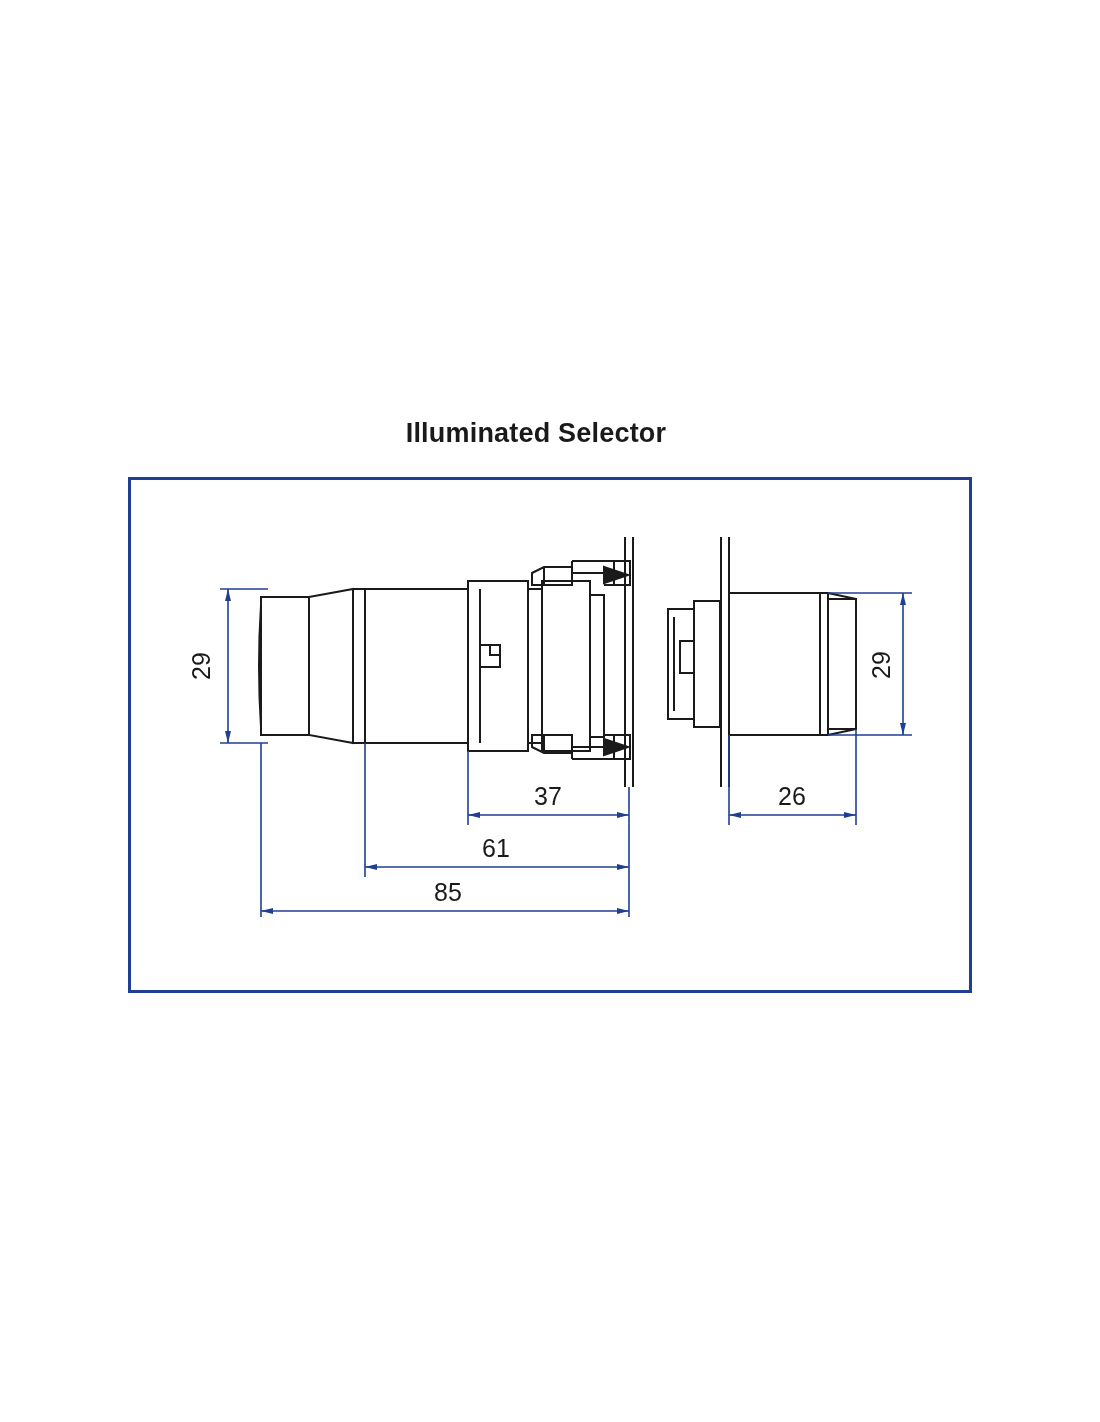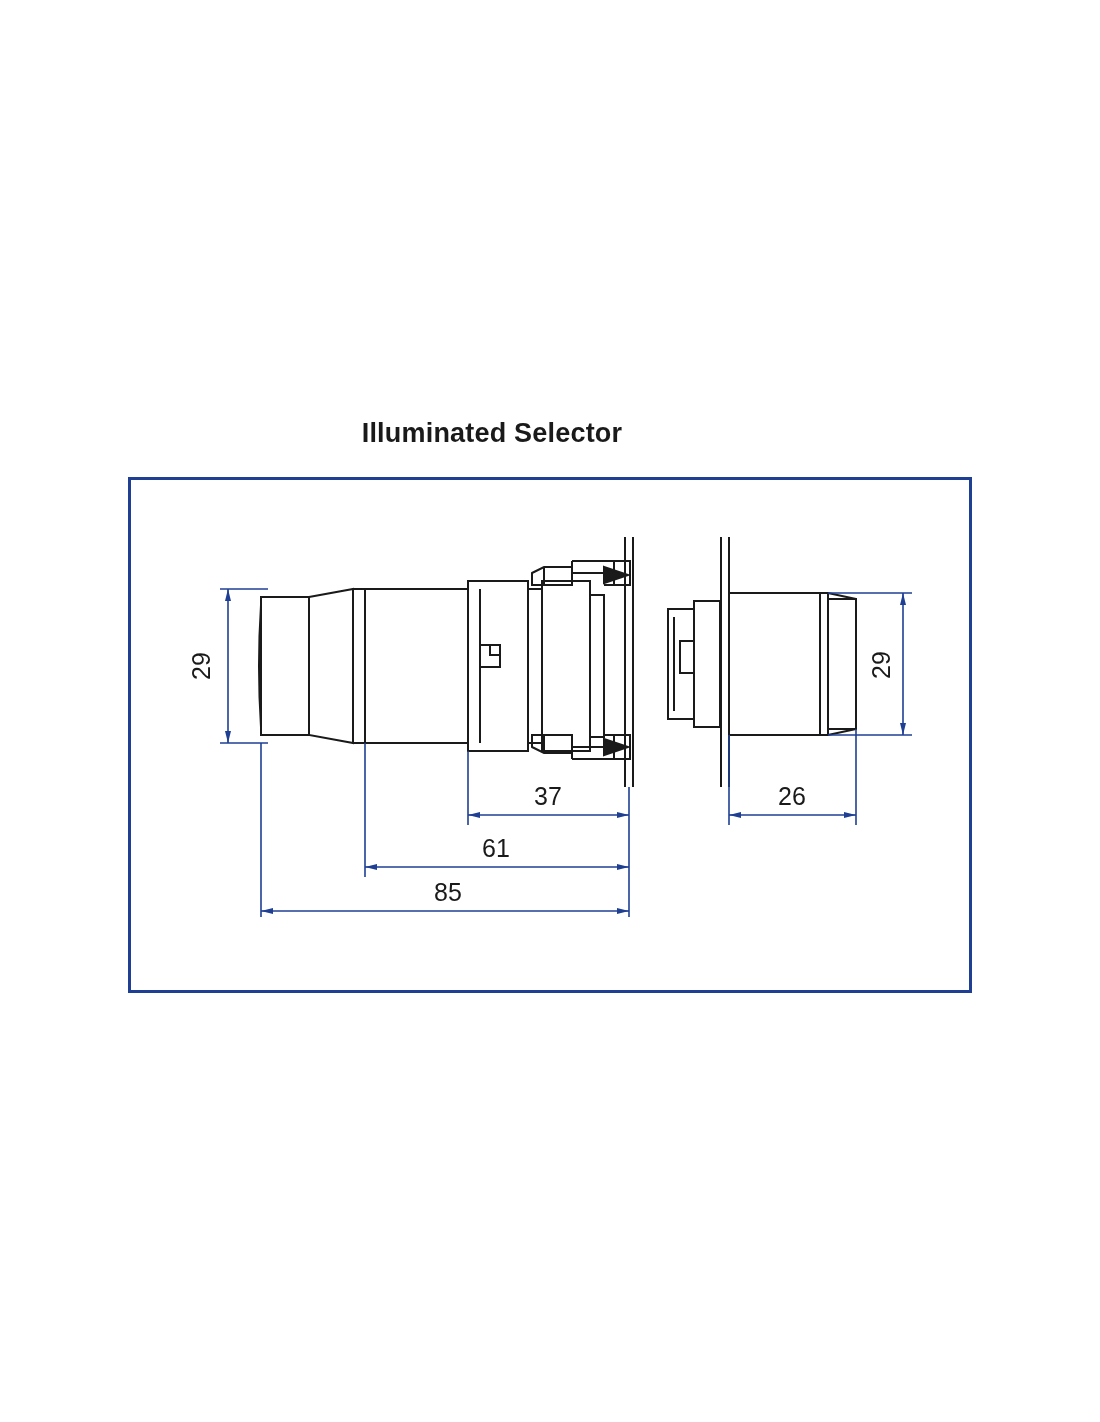--- a/index.html
+++ b/index.html
@@ -22,20 +22,21 @@
   #title {
     position: absolute;
     top: 418px;
     left: 0;
     width: 984px;
     text-align: center;
     font-size: 27px;
     font-weight: 600;
     letter-spacing: 0.2px;
     color: #1a1a1a;
+    padding-left: 44px;
   }
   #frame {
     position: absolute;
     left: 128px;
     top: 477px;
     width: 844px;
     height: 516px;
     border: 3px solid #1f3f94;
     box-sizing: border-box;
     background: #ffffff;

